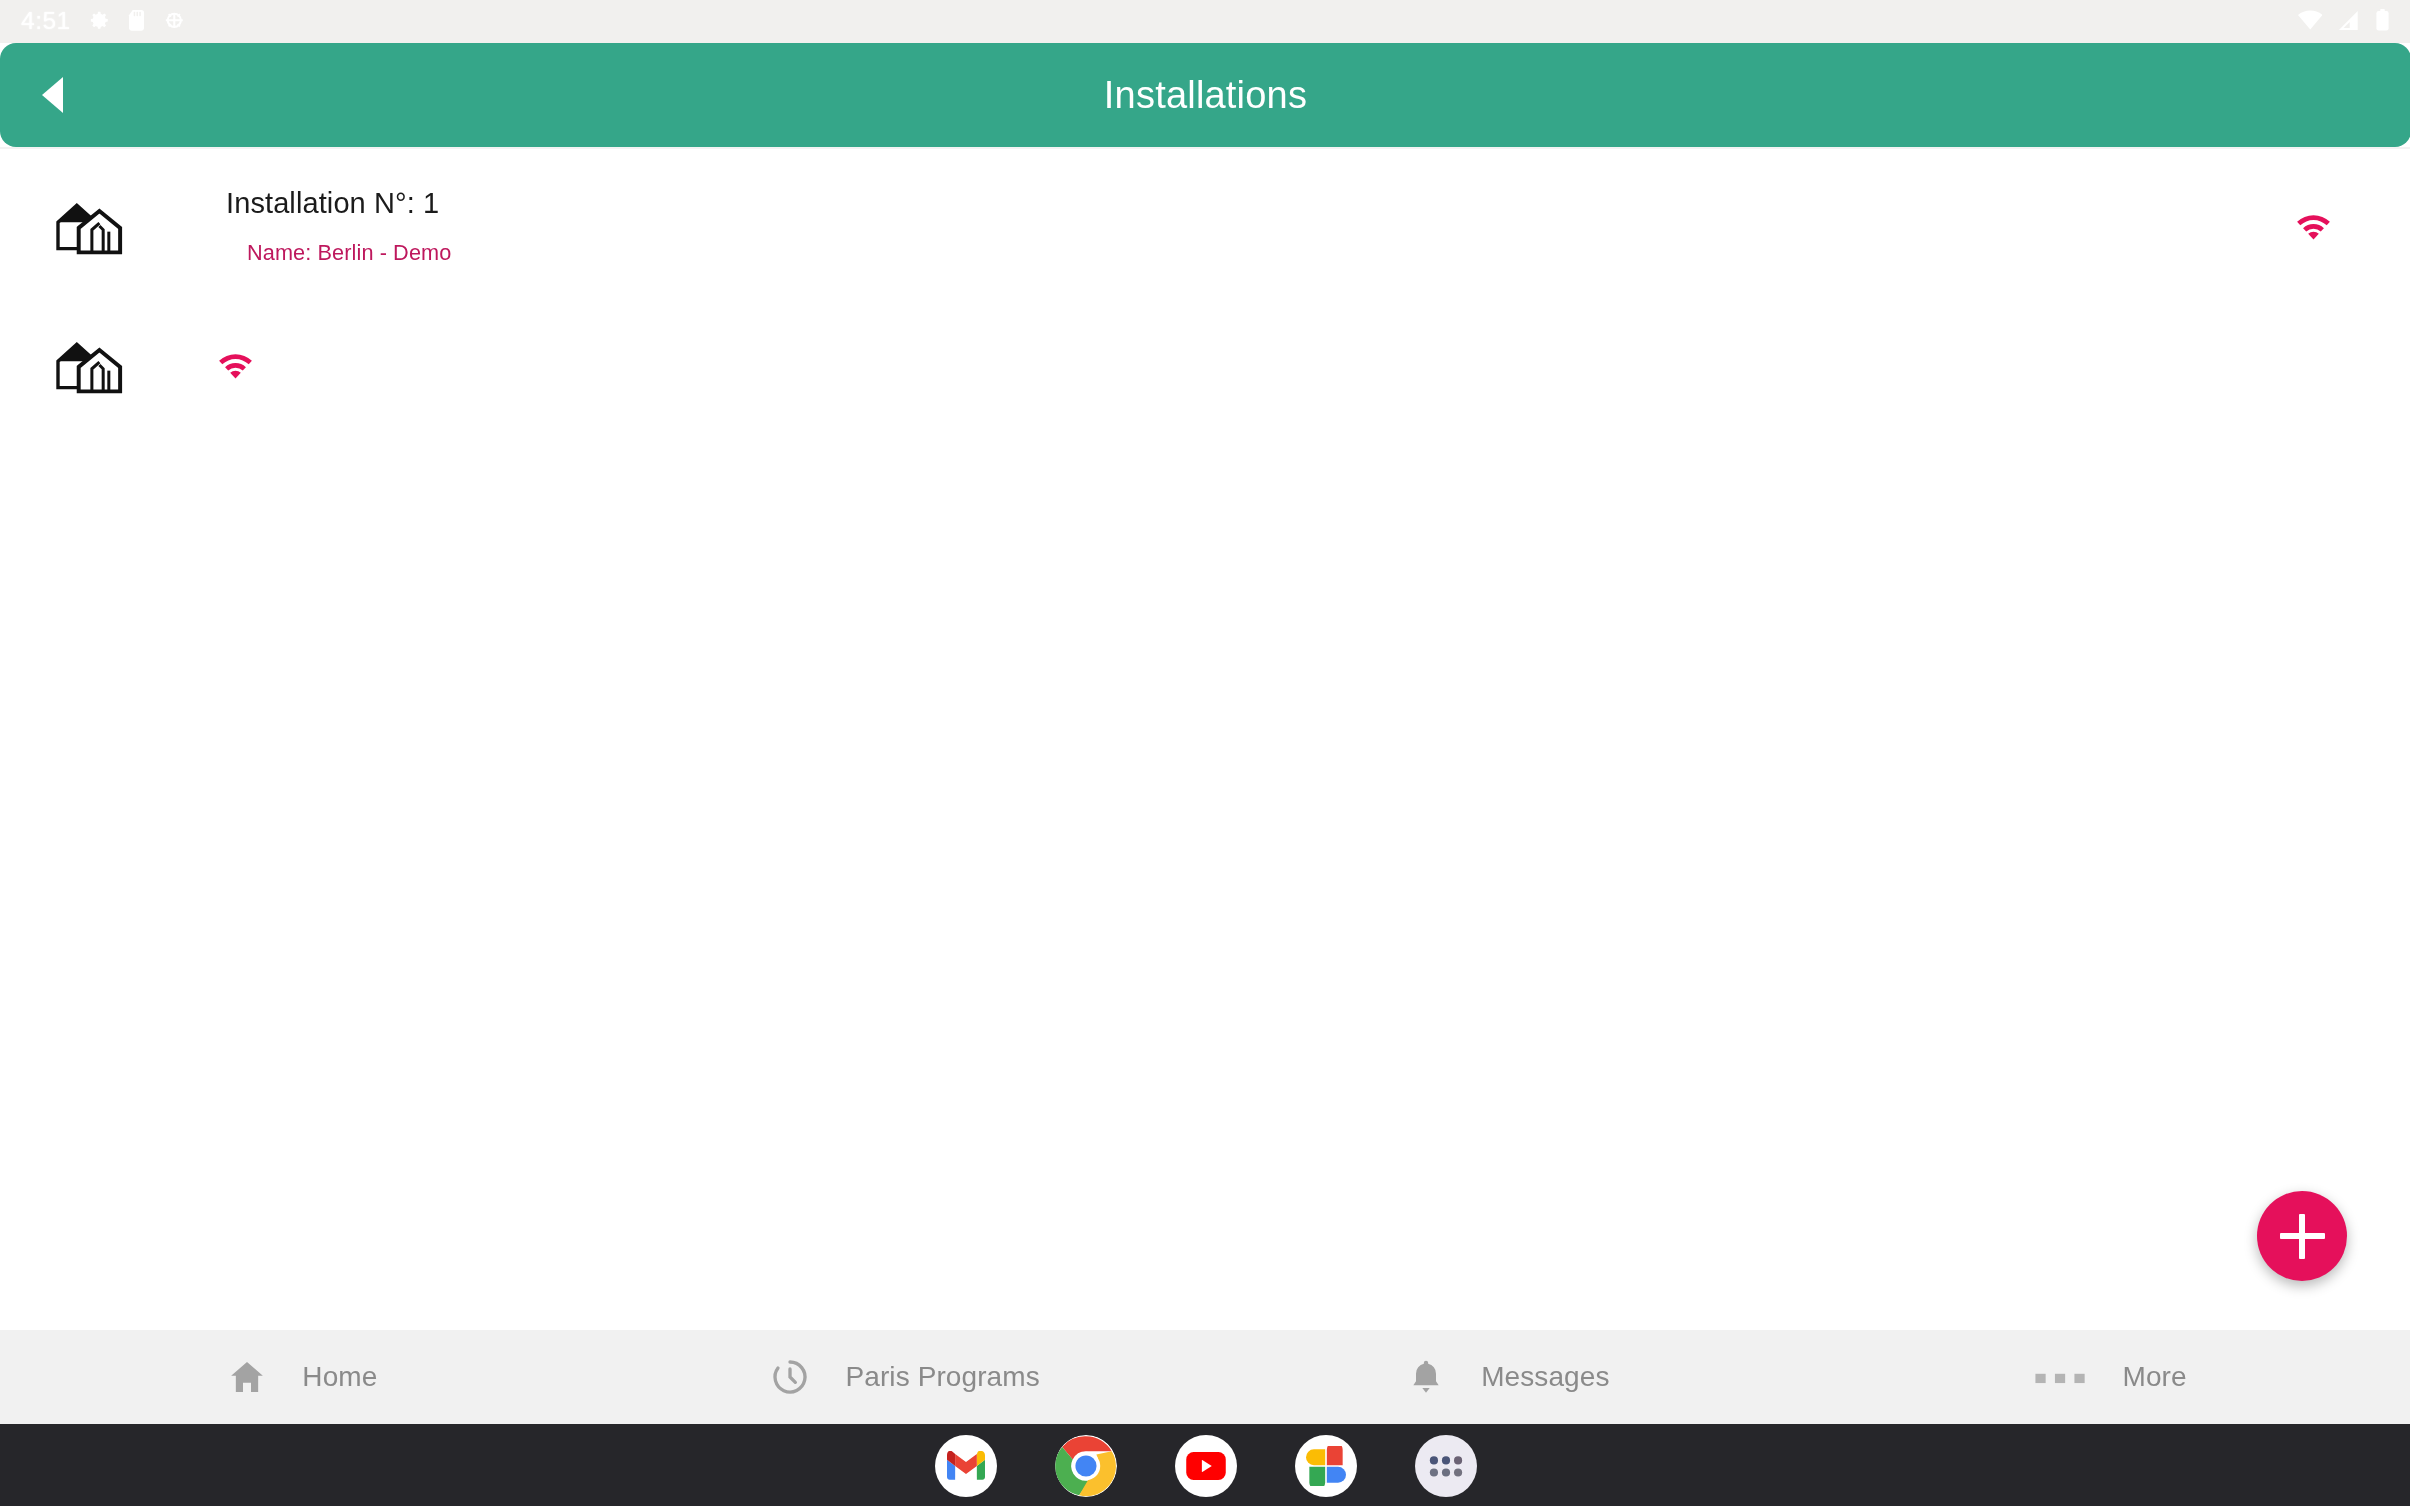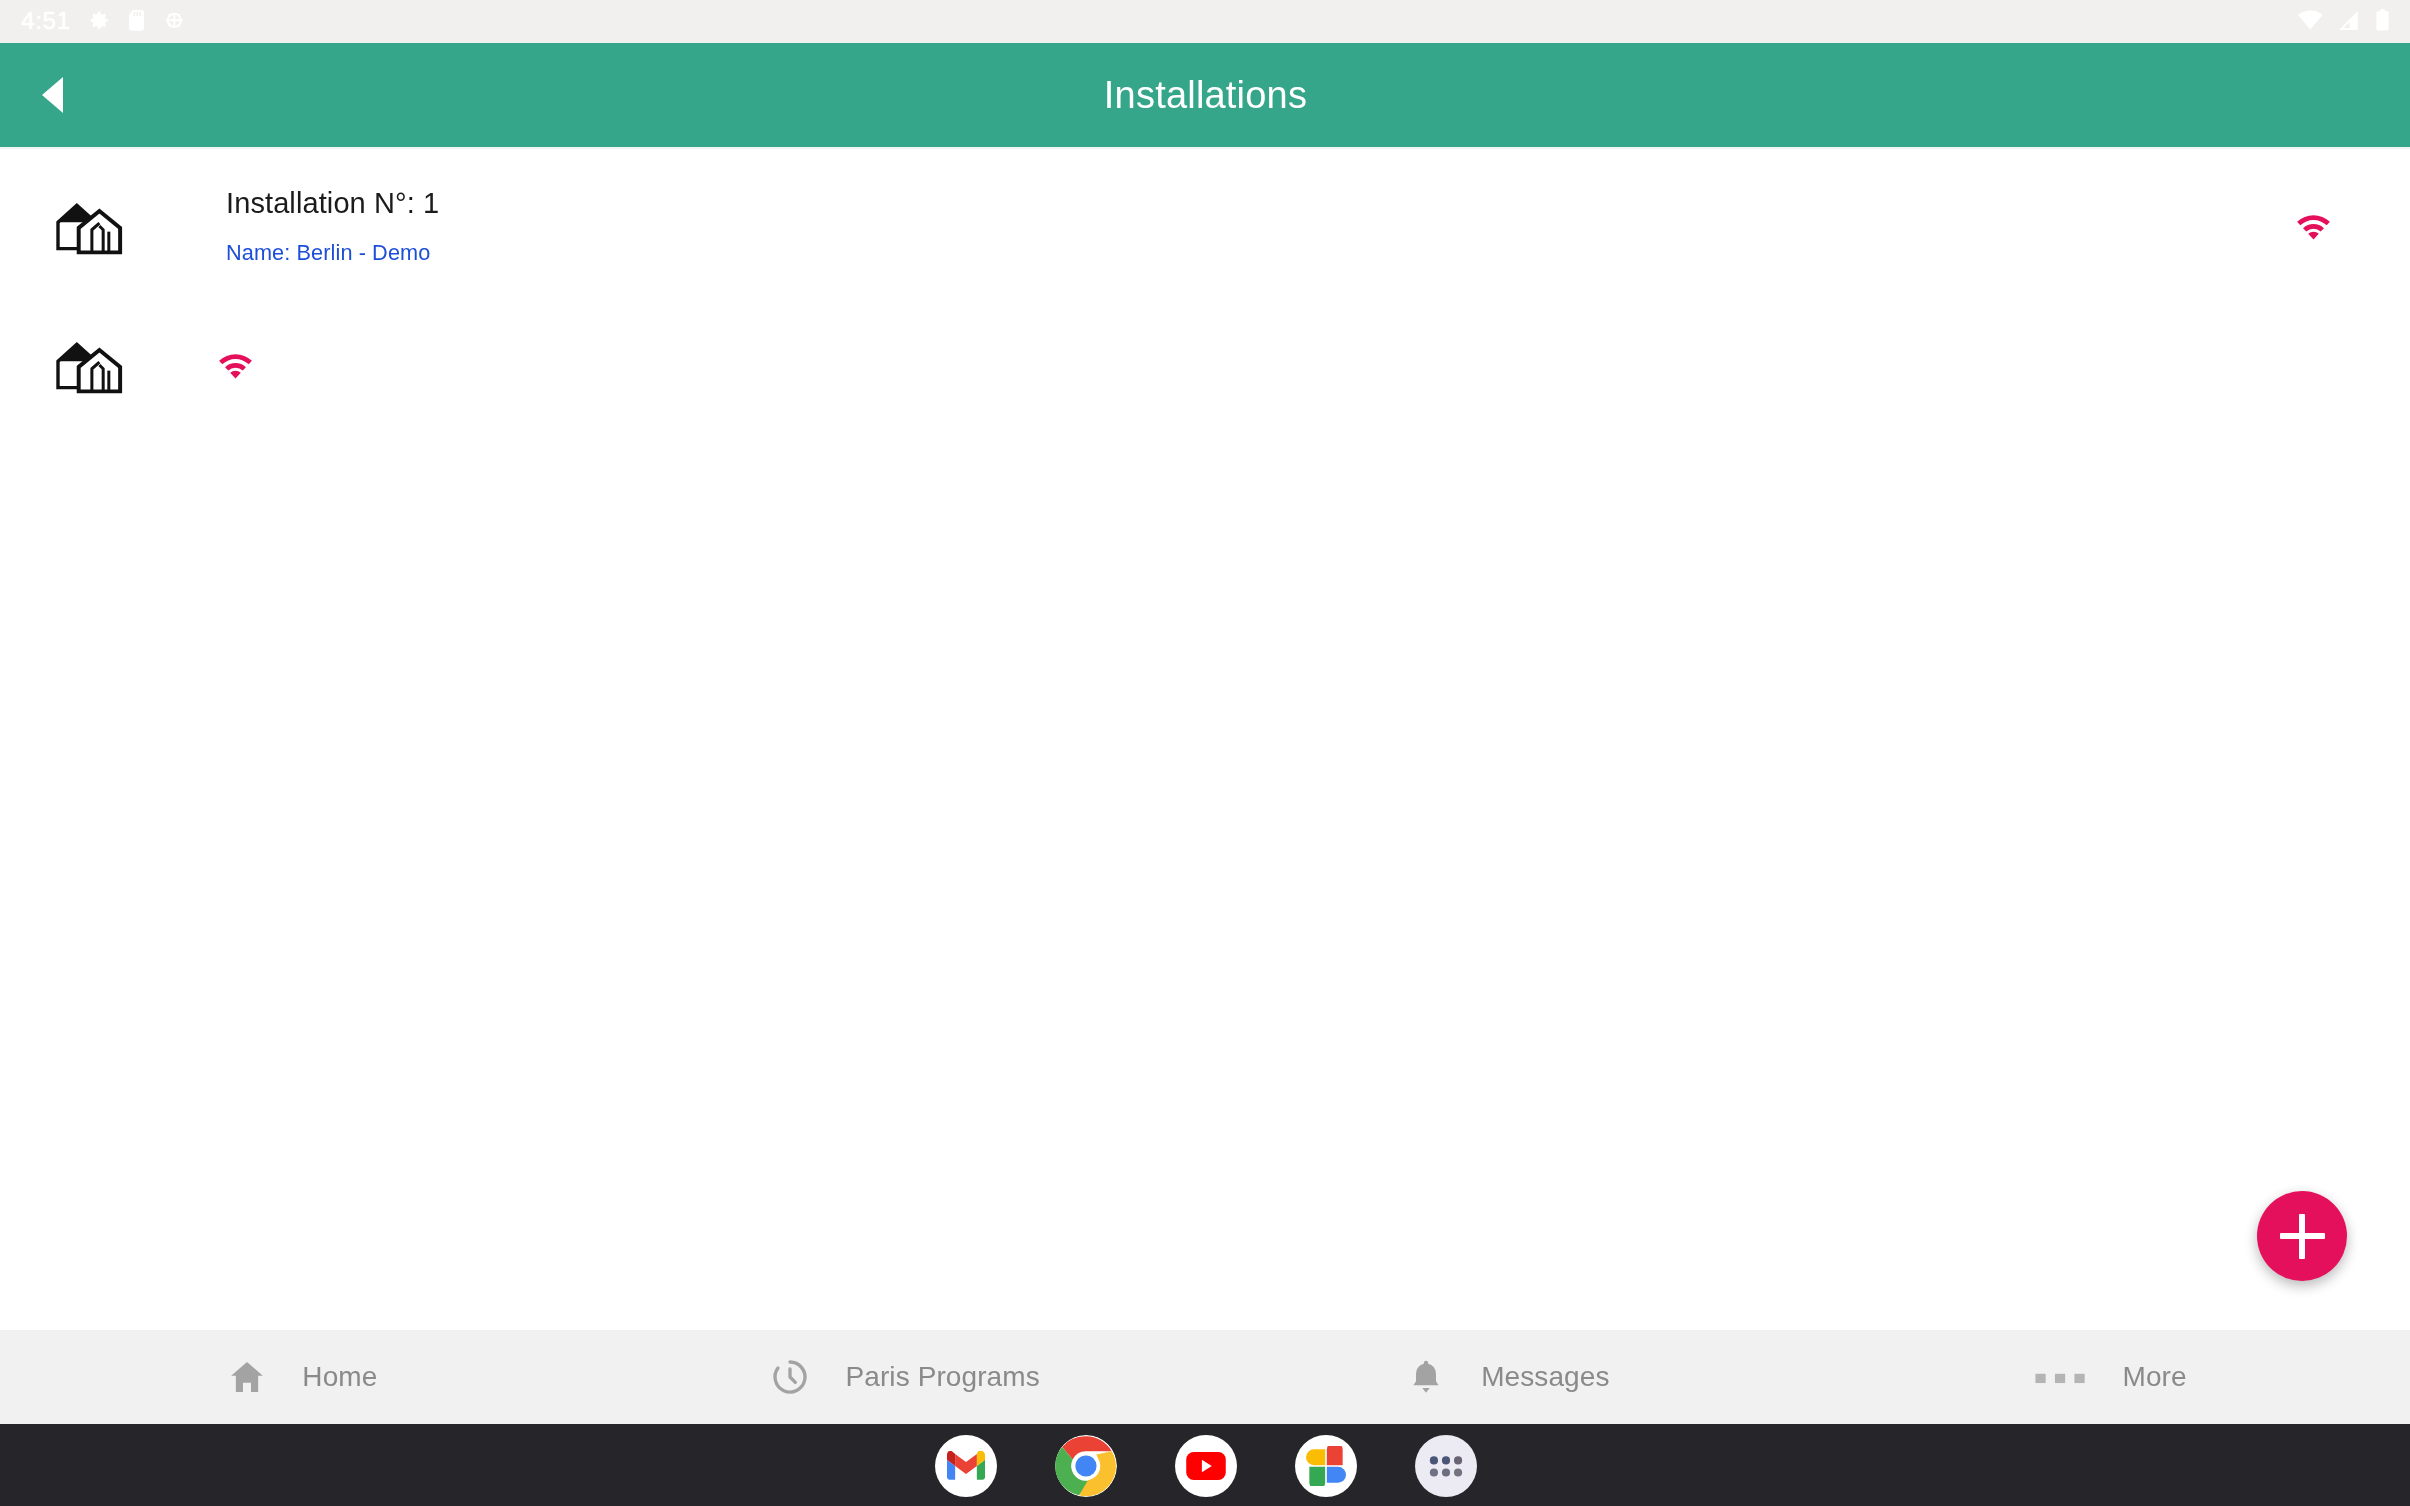--- a/index.html
+++ b/index.html
@@ -21,21 +21,21 @@
   .sb-left{ display:flex; align-items:center; gap:17px; }
   .sb-right{ display:flex; align-items:center; gap:15px; }
   .sb-time{ color:#ffffff; font-size:24.5px; letter-spacing:0.5px; line-height:1;
             text-shadow:0 0 1.9px rgba(255,255,255,.9); }
   .sb-ico{ display:block; }
 
   
   #appbar{
     position:absolute; top:43px; left:0; width:2411px; height:104px;
     background:#35a689;
-    display:flex; align-items:center;
+    display:flex; align-items:center;border-radius:16px;
   }
   #back-btn{
     width:104px; height:104px; display:flex; align-items:center; justify-content:center;
     cursor:pointer;
   }
   .tri-left{
     width:0; height:0;
     border-top:18px solid transparent;
     border-bottom:18px solid transparent;
     border-right:21.7px solid #ffffff;
@@ -60,21 +60,21 @@
     height:113px; padding:0 41px 0 0;
     cursor:pointer; background:#ffffff;
   }
   .li-icon{
     width:179px; display:flex; align-items:center; justify-content:center;
     flex:0 0 179px;
   }
   .li-text{ flex:1 1 auto; display:flex; flex-direction:column; justify-content:center;
             gap:20px; padding-left:47px; }
   .li-title{ font-size:29px; color:#1b1b1b; font-weight:400; letter-spacing:0.1px; }
-  .li-sub{ font-size:21.7px; color:#1d4ed8; font-weight:400; letter-spacing:0.1px; }
+  .li-sub{ font-size:21.7px; color:#be185d; font-weight:400; letter-spacing:0.1px;margin-left:21px; }
   .li-status{ flex:0 0 113px; display:flex; align-items:center; justify-content:center; }
 
   
   #fab{
     position:absolute; right:64px; bottom:226px;
     width:90px; height:90px; border-radius:50%;
     background:#e5105b;
     box-shadow:0 4.7px 13px rgba(0,0,0,.28);
     display:flex; align-items:center; justify-content:center;
     cursor:pointer;

